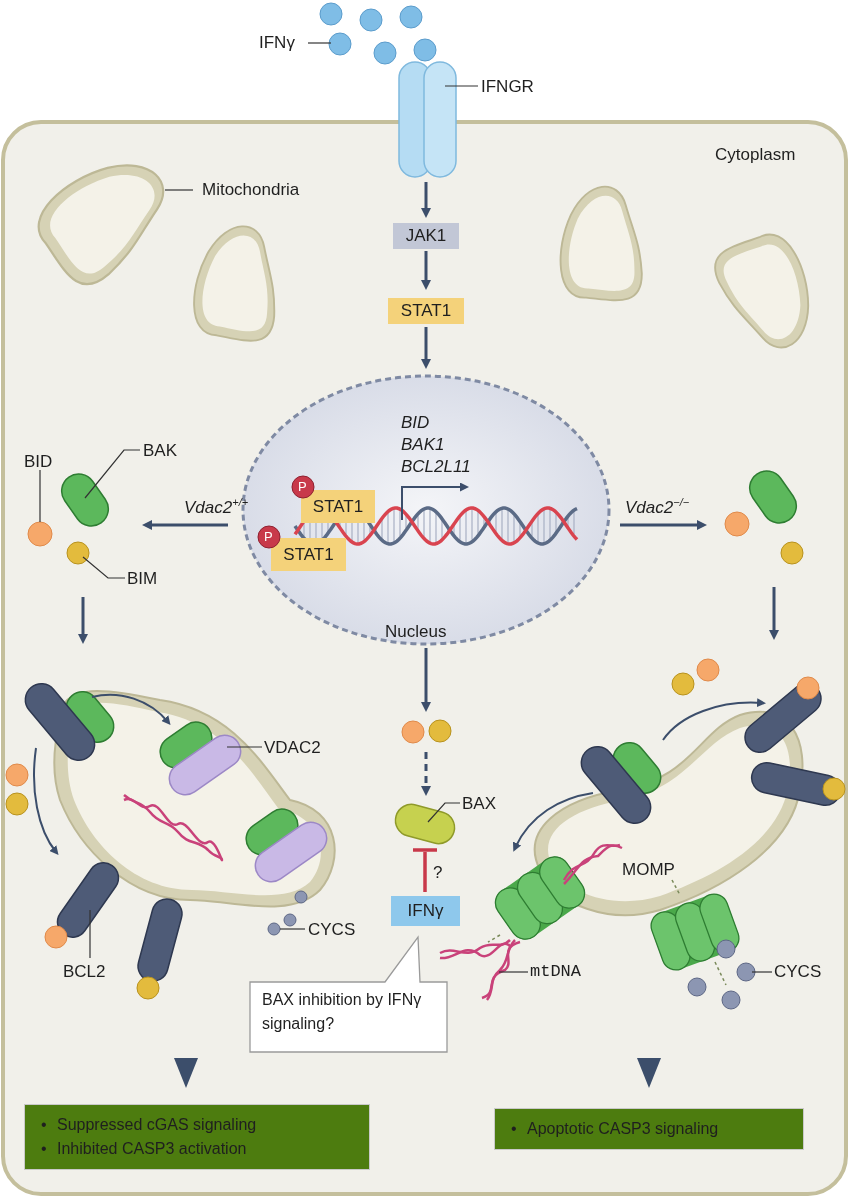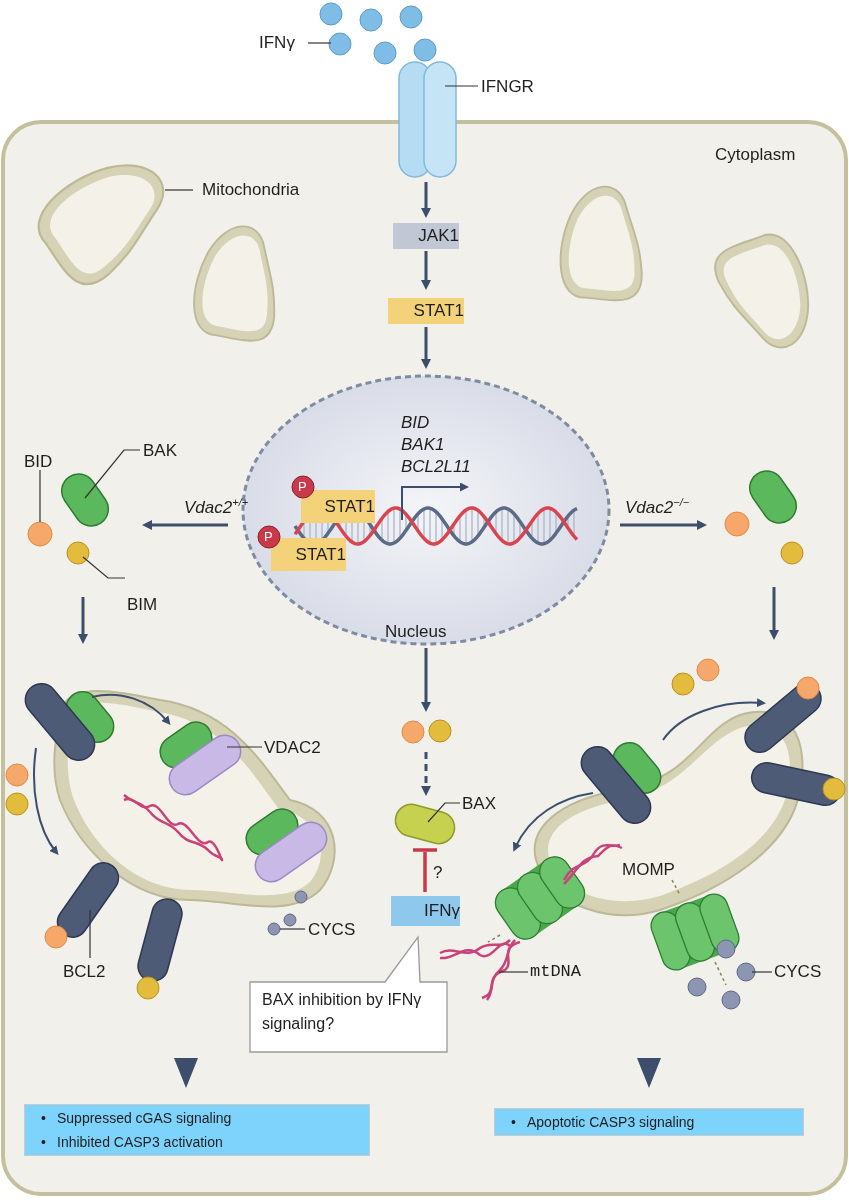--- a/index.html
+++ b/index.html
@@ -1,21 +1,21 @@
 <!DOCTYPE html>
 <html><head>
 <meta charset="utf-8">
 <style>
   html,body{margin:0;padding:0;background:#ffffff;}
   body{width:849px;height:1200px;position:relative;overflow:hidden;font-family:"Liberation Sans",sans-serif;color:#1f1f1f;}
   svg{position:absolute;left:0;top:0;}
   .lbl{position:absolute;font-size:17px;line-height:20px;white-space:nowrap;color:#1f1f1f;}
   .ital{font-style:italic;}
-  .box{position:absolute;font-size:17px;line-height:22px;text-align:right;}
-  .outbox{position:absolute;background:#7dd3fc;border:1.5px solid #c9c9c9;padding:1px 14px;font-size:14px;line-height:24px;}
+  .box{position:absolute;font-size:17px;line-height:22px;text-align:center;}
+  .outbox{position:absolute;background:#4d7c0f;border:1.5px solid #c9c9c9;padding:8px 14px;font-size:16px;line-height:24px;}
   .outbox ul{margin:0;padding-left:14px;}
   .outbox li{list-style:none;position:relative;padding-left:4px;}
   .outbox li:before{content:"•";position:absolute;left:-12px;}
   sup{font-size:11px;}
 </style>
 </head>
 <body>
 
 <svg width="849" height="1200" viewBox="0 0 849 1200">
   <defs>
@@ -331,21 +331,21 @@
 <div class="box" style="left:271px;top:544px;width:75px;">STAT1</div>
 <span class="lbl" style="left:298px;top:477px;color:#fff;font-size:13px;">P</span>
 <span class="lbl" style="left:264px;top:527px;color:#fff;font-size:13px;">P</span>
 <span class="lbl" style="left:385px;top:622px;text-align:center;">Nucleus</span>
 
 <span class="lbl ital" style="left:148px;top:492px;margin-left:36px;"><span>Vdac2</span><sup>+/+</sup></span>
 <span class="lbl ital" style="left:625px;top:492px;"><span>Vdac2</span><sup>−/−</sup></span>
 
 <span class="lbl" style="left:24px;top:452px;">BID</span>
 <span class="lbl" style="left:143px;top:441px;">BAK</span>
-<span class="lbl" style="left:127px;top:595px;text-align:right;">BIM</span>
+<span class="lbl" style="left:127px;top:569px;text-align:right;">BIM</span>
 
 <span class="lbl" style="left:264px;top:738px;">VDAC2</span>
 <span class="lbl" style="left:63px;top:962px;text-align:right;">BCL2</span>
 <span class="lbl" style="left:308px;top:920px;">CYCS</span>
 
 <span class="lbl" style="left:462px;top:794px;">BAX</span>
 <span class="lbl" style="left:433px;top:863px;">?</span>
 <div class="box" style="left:391px;top:900px;width:69px;">IFNγ</div>
 <div class="lbl" style="left:262px;top:988px;width:180px;white-space:normal;font-size:16px;line-height:24px;">BAX inhibition by IFNγ signaling?</div>
 

